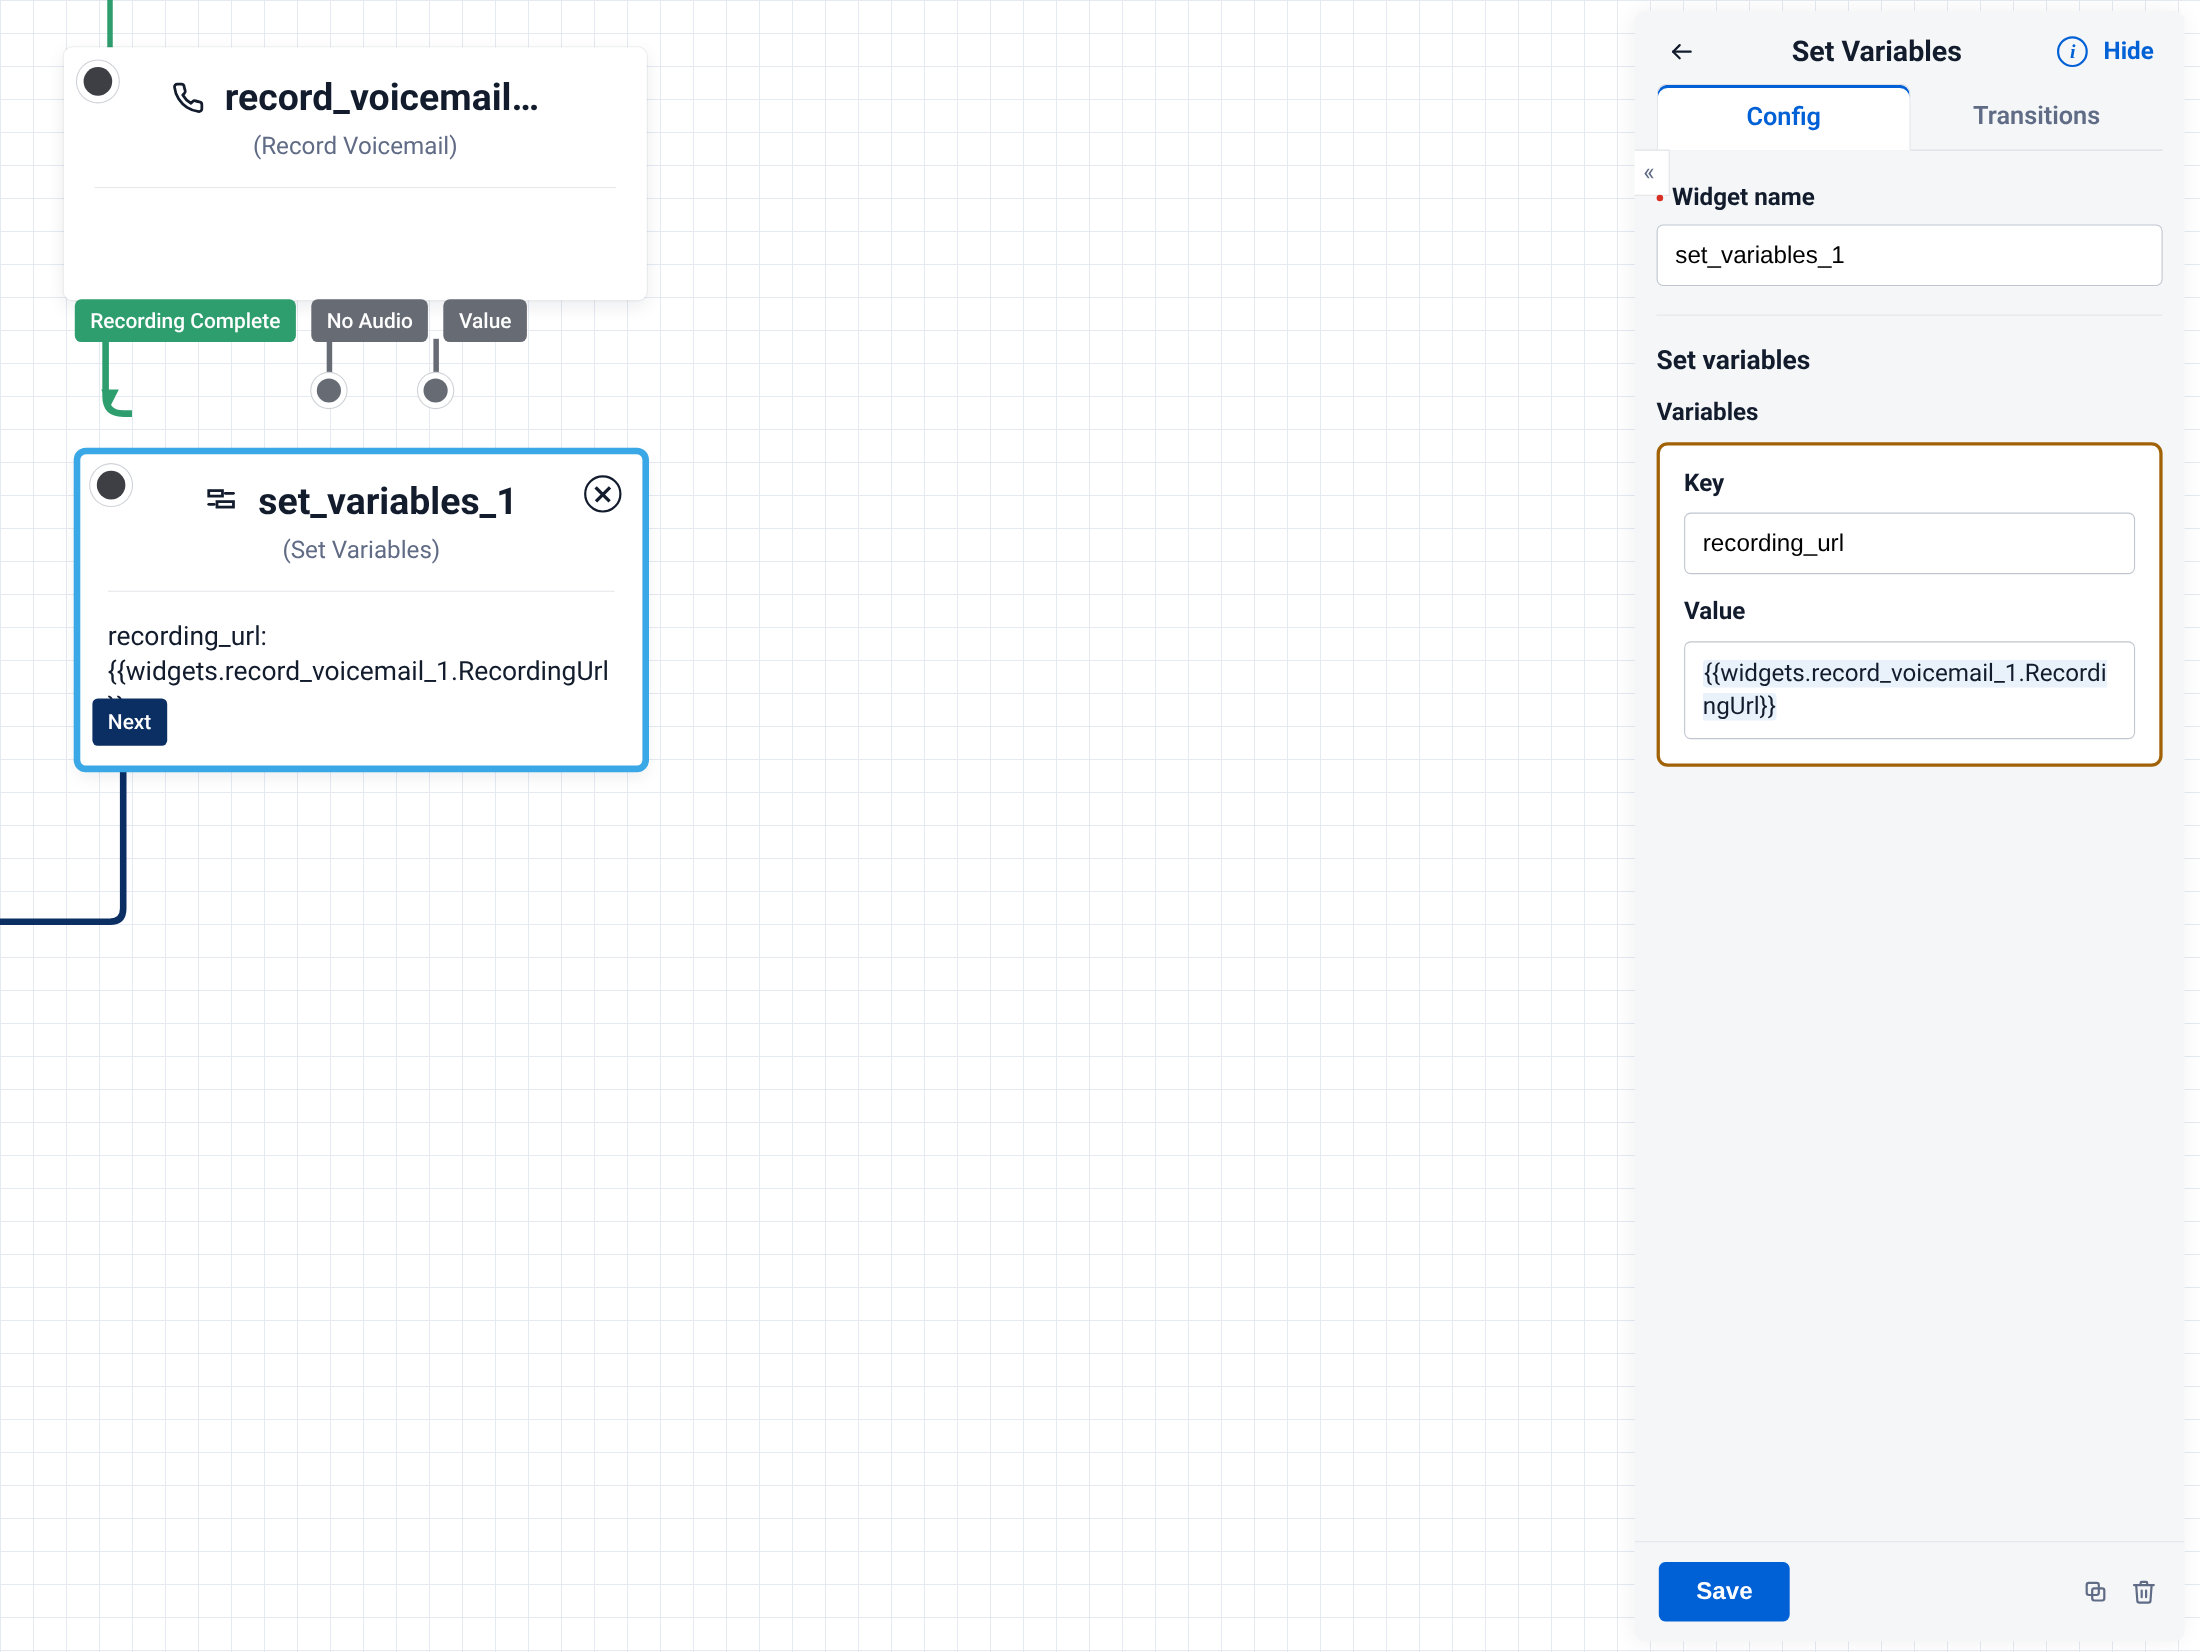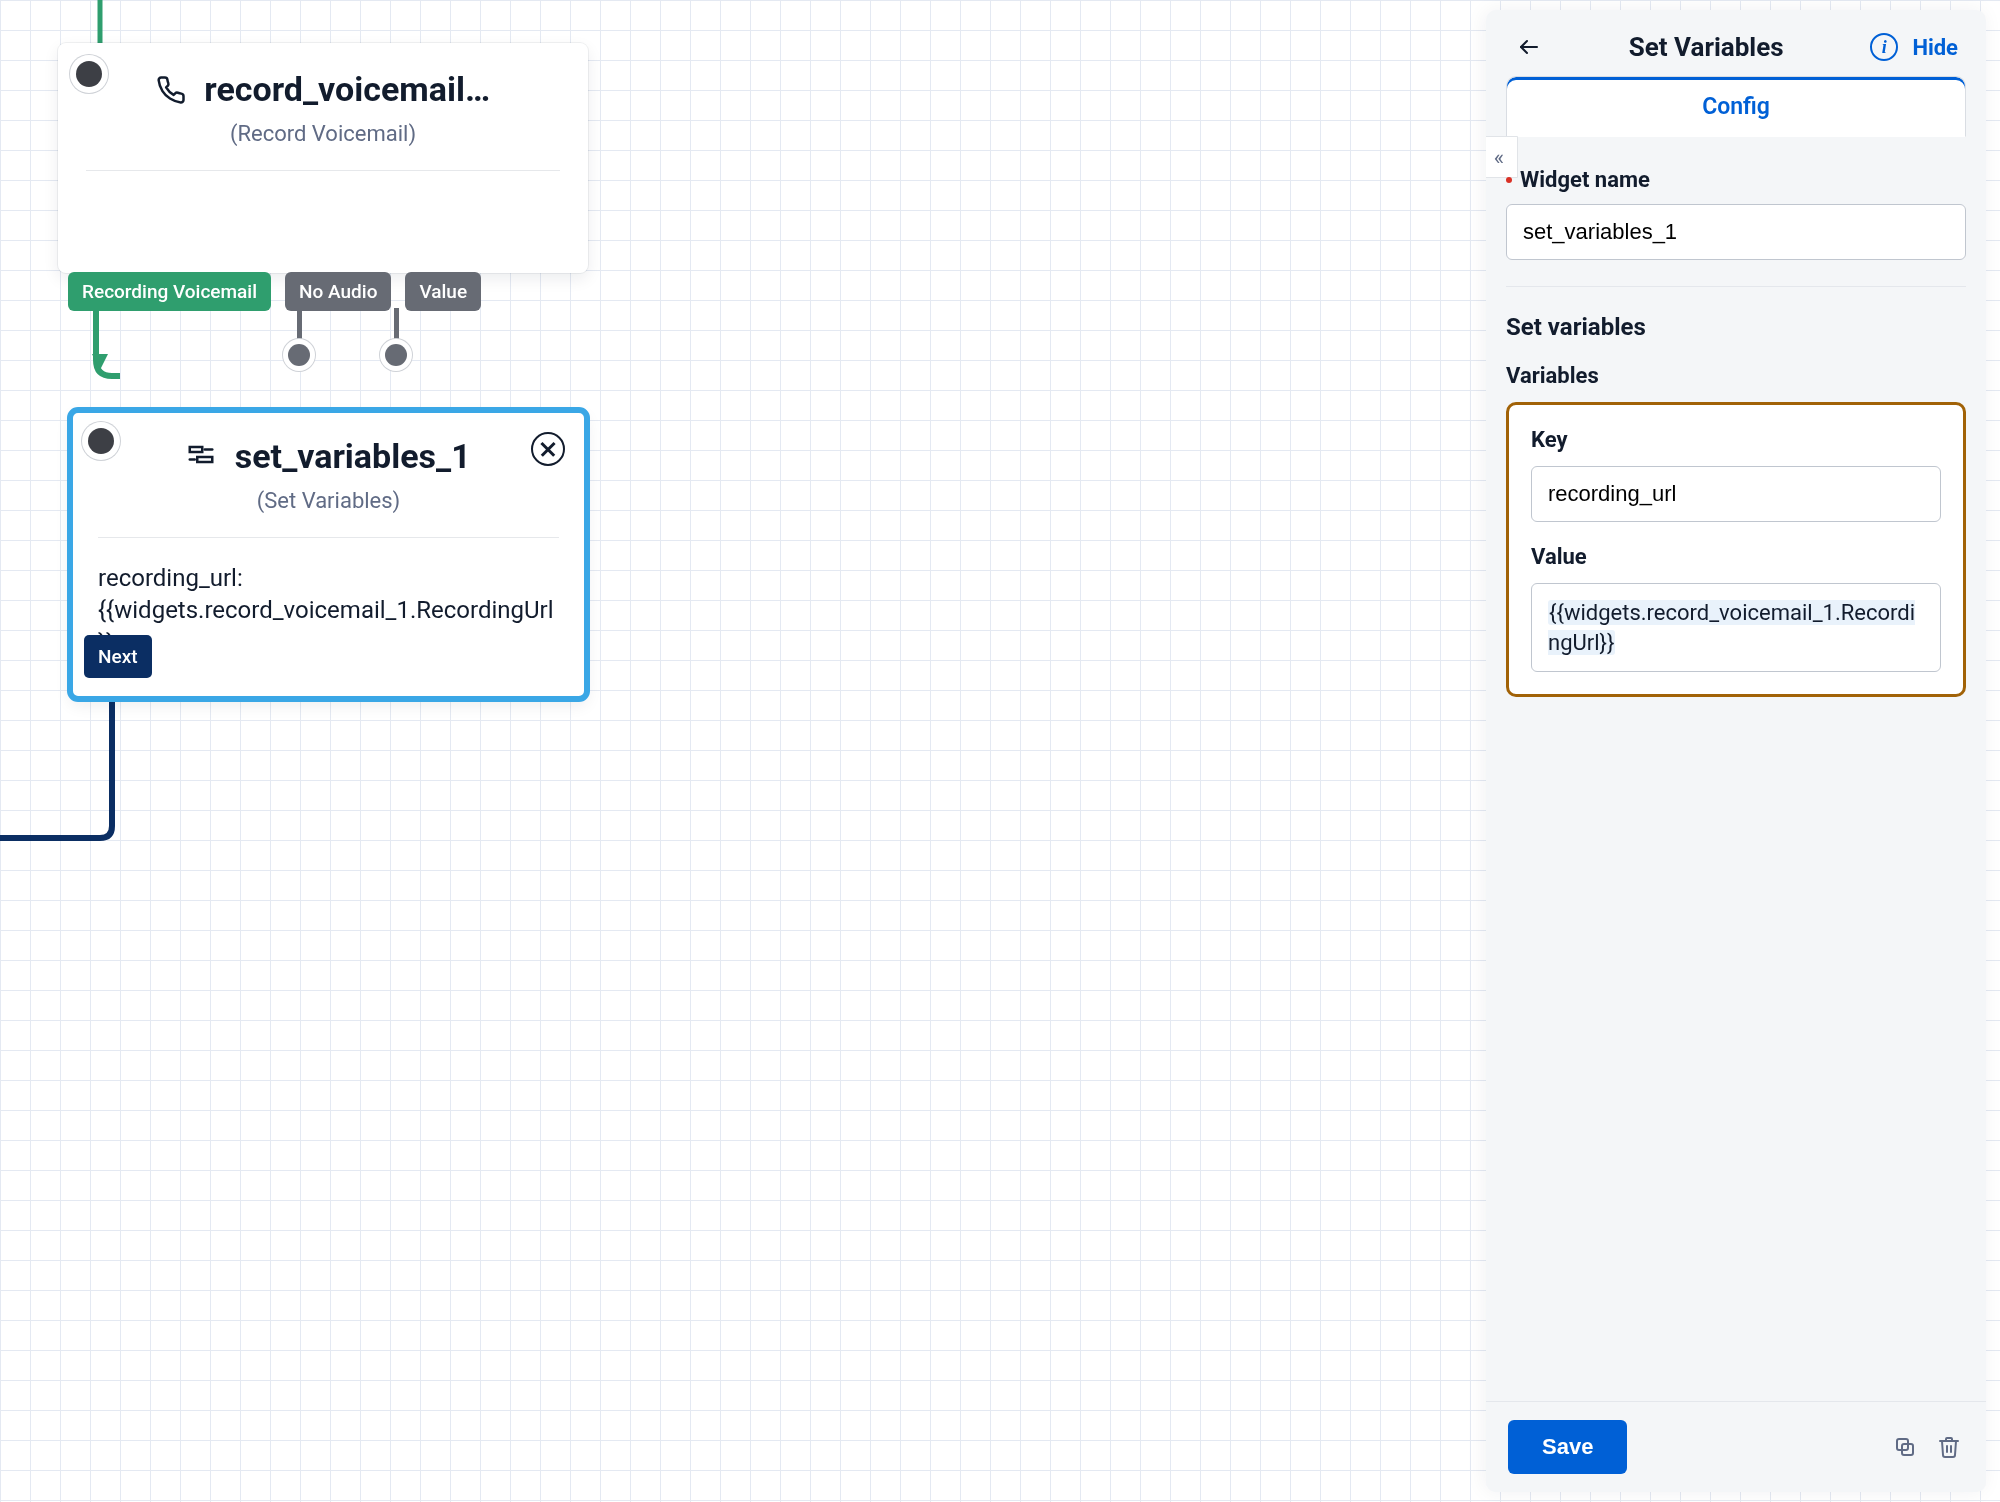--- a/index.html
+++ b/index.html
@@ -204,21 +204,21 @@
             <path d="M22 16.92v3a2 2 0 0 1-2.18 2 19.8 19.8 0 0 1-8.63-3.07 19.5 19.5 0 0 1-6-6A19.8 19.8 0 0 1 2.12 4.18 2 2 0 0 1 4.11 2h3a2 2 0 0 1 2 1.72c.13.96.37 1.9.72 2.8a2 2 0 0 1-.45 2.11L8.09 9.91a16 16 0 0 0 6 6l1.28-1.28a2 2 0 0 1 2.11-.45c.9.35 1.84.59 2.8.72A2 2 0 0 1 22 16.92z"></path>
           </svg>
       </span>
       <span>record_voicemail…</span>
     </div>
     <div class="subtitle">(Record Voicemail)</div>
     <hr>
   </div>
 
   <div class="pill-row">
-    <span class="pill green">Recording Voicemail</span>
+    <span class="pill green">Recording Complete</span>
     <span class="pill grey">No Audio</span>
     <span class="pill grey">Value</span>
   </div>
 
   <div class="port-stem" style="left: 297px; top: 308px;"></div>
   <div class="pill-port" style="left: 288px; top: 344px;"></div>
   <div class="port-stem" style="left: 394px; top: 308px;"></div>
   <div class="pill-port" style="left: 385px; top: 344px;"></div>
 
   <div id="n2" class="node selected">
@@ -253,20 +253,21 @@
           </svg>
       </span>
       <div class="ptitle">Set Variables</div>
       <span class="info">i</span>
       <span class="hide">Hide</span>
     </div>
 
     <div class="panel-tabs-wrap">
       <div class="panel-tabs">
         <div class="panel-tab active">Config</div>
+        <div class="panel-tab">Transitions</div>
       </div>
     </div>
 
     <div class="panel-scroll">
       <div class="field-label">
         <span class="req-dot"></span>
         <span>Widget name</span>
       </div>
       <input class="text-input" value="set_variables_1" style="">
 

